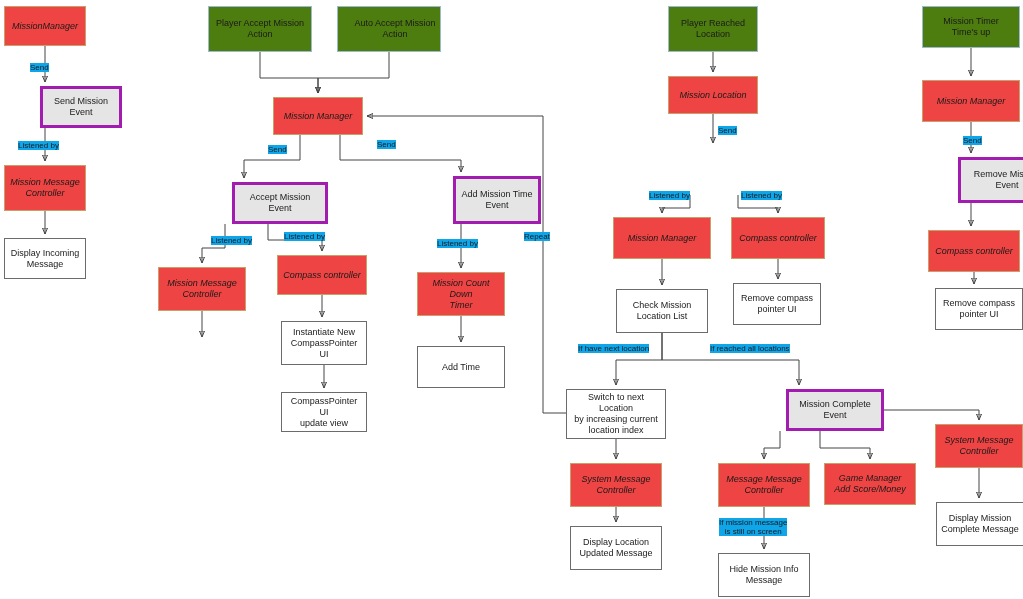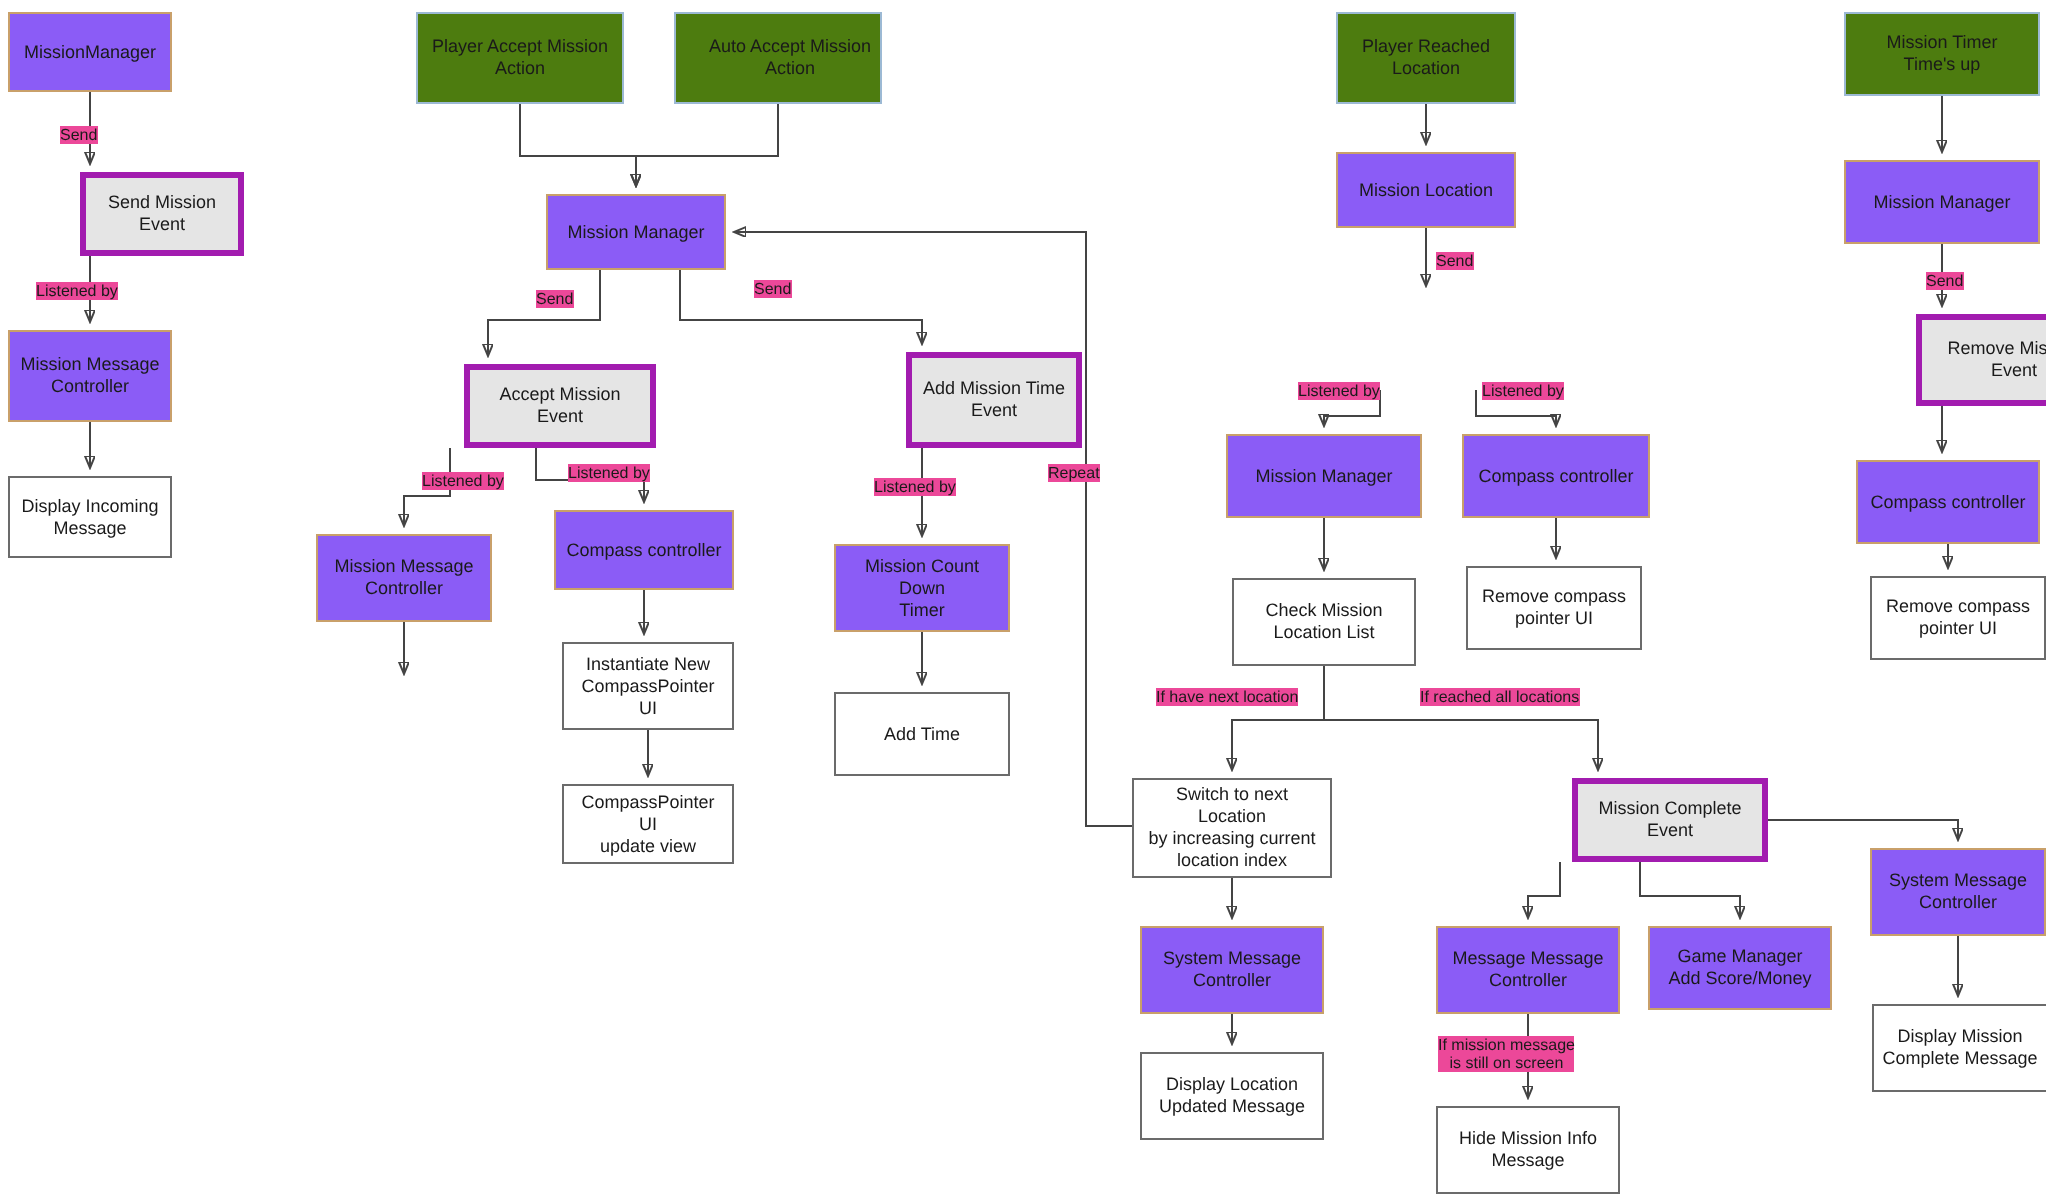--- a/index.html
+++ b/index.html
@@ -21,30 +21,30 @@
     display: flex;
     align-items: center;
     justify-content: center;
     text-align: center;
     font-size: 9px;
     line-height: 11px;
     color: #1a1a1a;
     padding: 2px 3px;
     white-space: pre-line;
   }
-  .n-orange { background: #8b5cf6; border: 1px solid #b8860b33; border-color: #c9a06a; }
+  .n-orange { background: #ef4444; border: 1px solid #b8860b33; border-color: #c9a06a; font-style: italic; }
   .n-blue   { background: #4d7c0f; border: 1px solid #9cb9d4; }
   .n-green  { background: #e5e5e5; border: 3px solid #a21caf; margin-left: 36px; }
   .n-white  { background: #ffffff; border: 1px solid #6b6b6b; }
   .edge-label {
     position: absolute;
     font-size: 8px;
     line-height: 9px;
     color: #1a1a1a;
-    background: #ec4899;
+    background: #0ea5e9;
     white-space: pre-line;
     text-align: center;
   }
   svg.wires {
     position: absolute;
     left: 0;
     top: 0;
     width: 1023px;
     height: 599px;
     pointer-events: none;

